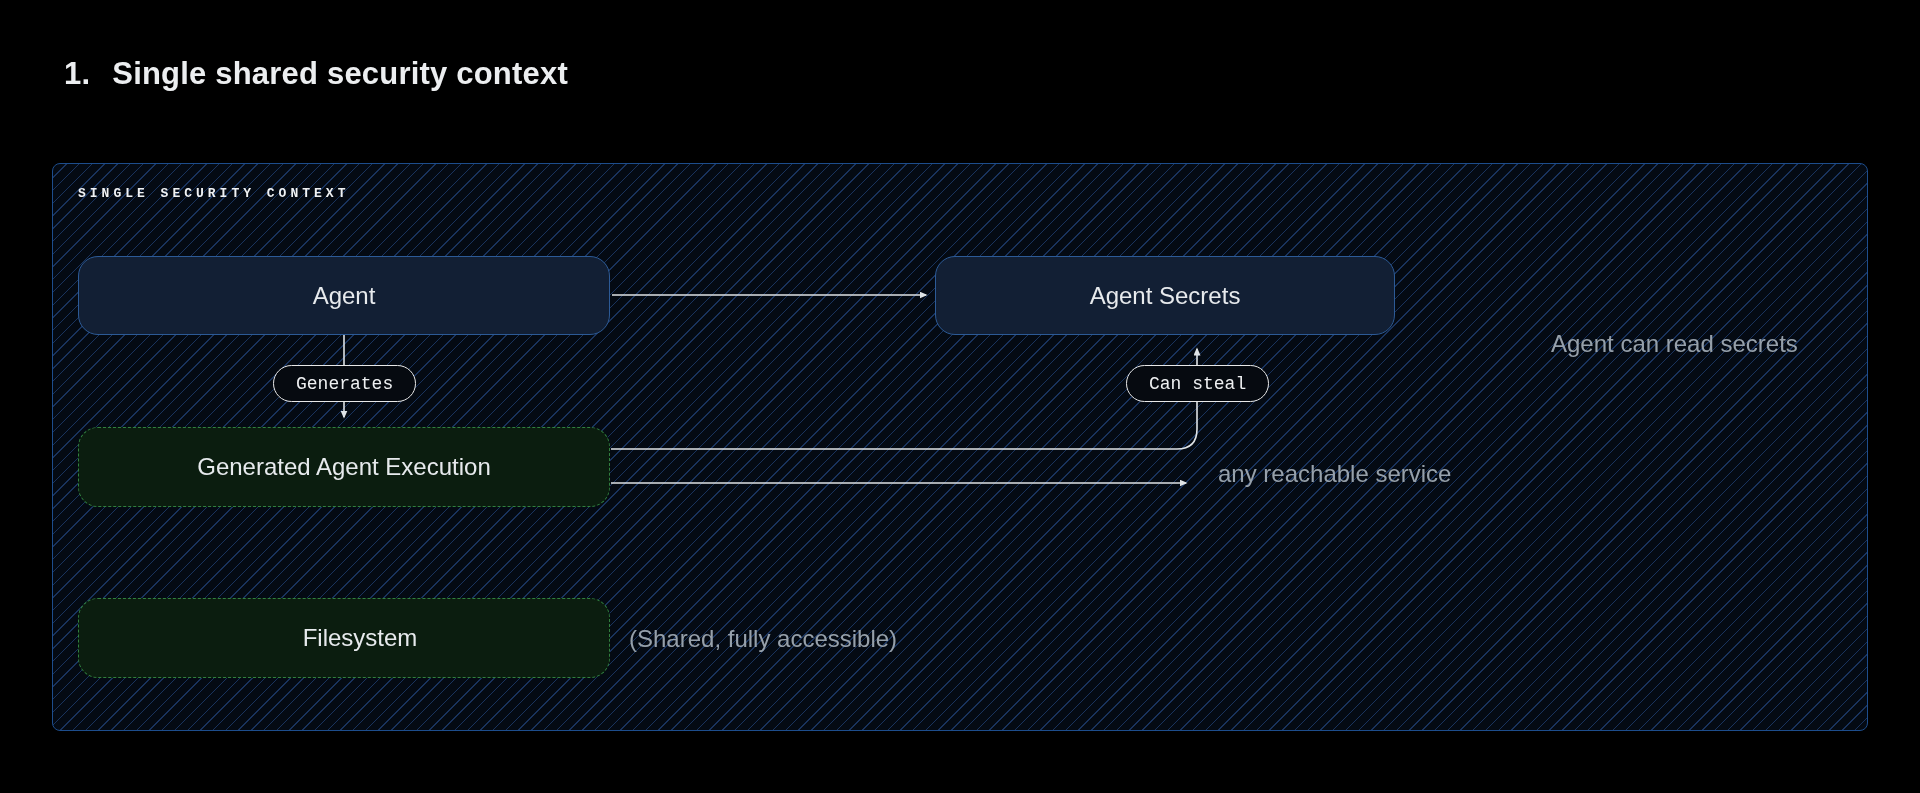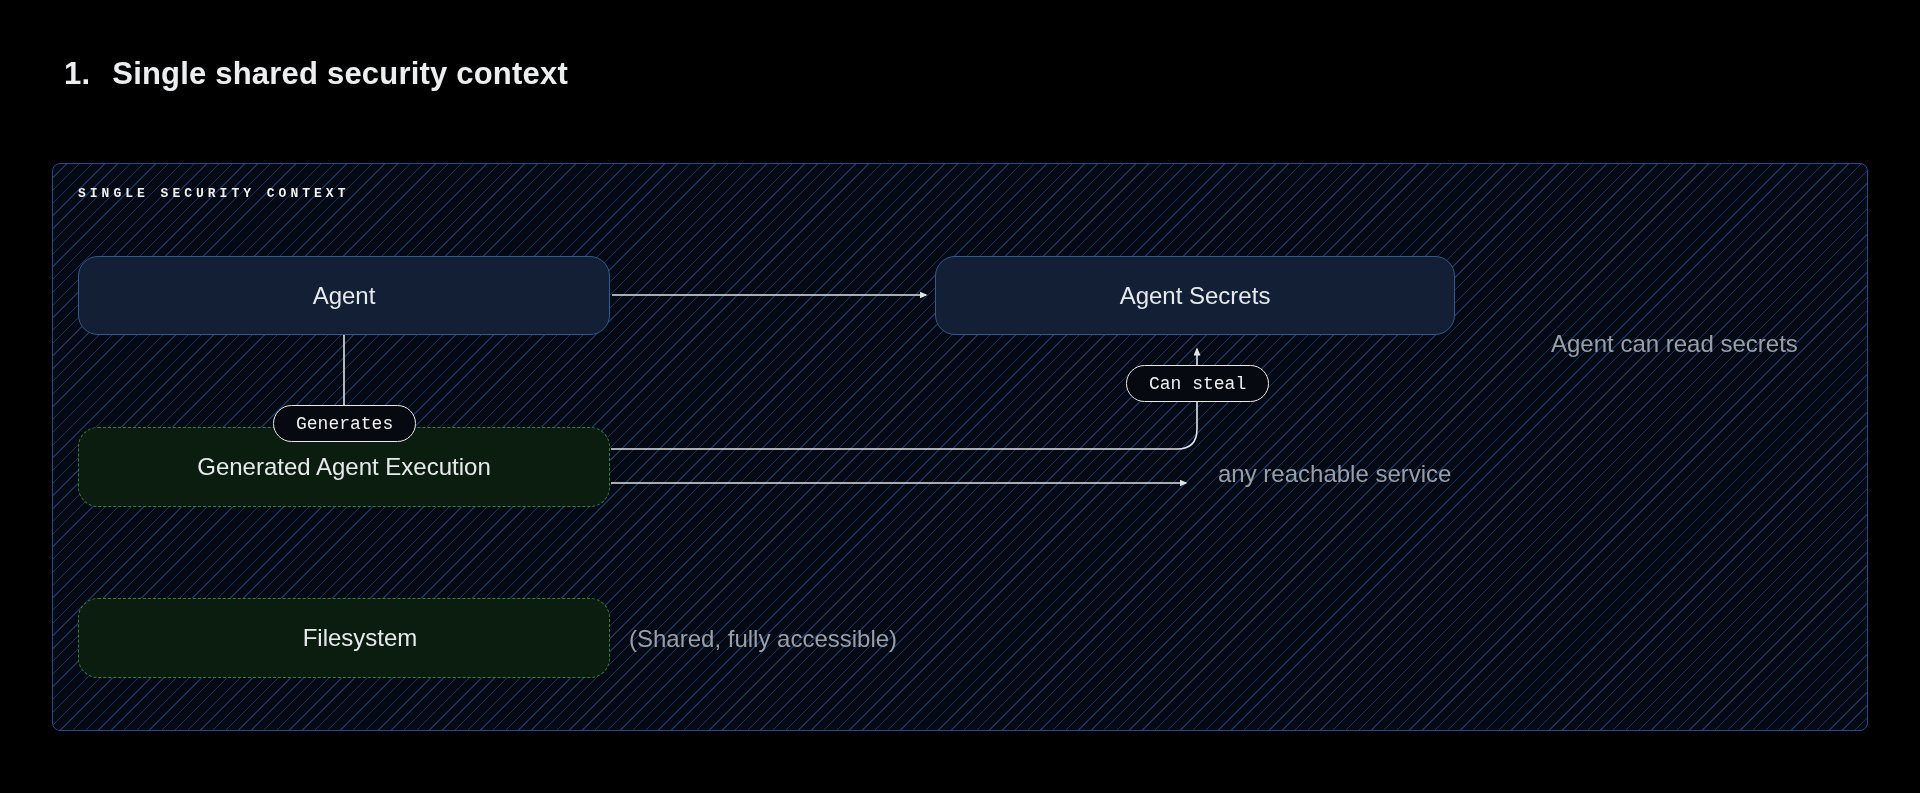--- a/index.html
+++ b/index.html
@@ -71,41 +71,41 @@
   }
   .node-blue {
     background: #121f34;
     border: 1.5px solid #2c5a96;
   }
   .node-green {
     background: #0b1d0f;
     border: 1.5px dashed #31803f;
   }
   .node-agent        { left: 78px;  top: 256px; }
-  .node-secrets      { left: 935px; top: 256px; width: 520px; text-align: center; }
+  .node-secrets      { left: 935px; top: 256px; width: 460px; text-align: center; }
   .node-gce          { left: 78px;  top: 427px; height: 80px; }
   .node-filesystem   { left: 78px;  top: 598px; height: 80px; padding-left: 32px; }
 
   .pill {
     position: absolute;
     box-sizing: border-box;
     height: 37px;
     padding: 0 22px;
     border: 1.5px solid #e8e8e8;
     border-radius: 19px;
     background: #060a10;
     display: flex;
     align-items: center;
     justify-content: center;
     font-family: "Liberation Mono", "DejaVu Sans Mono", monospace;
     font-size: 18px;
     color: #eef0f2;
     white-space: nowrap;
   }
-  .pill-generates { left: 273px;  top: 365px; min-width: 142px; margin-top: 40px; }
+  .pill-generates { left: 273px;  top: 365px; min-width: 142px; }
   .pill-cansteal  { left: 1126px; top: 365px; min-width: 142px; }
 
   .annotation {
     position: absolute;
     color: #96a0aa;
     font-size: 24px;
     white-space: nowrap;
   }
   .anno-read-secrets { left: 1551px; top: 282px; margin-top: 48px; }
   .anno-reachable    { left: 1218px; top: 455px; line-height: 38px; white-space: normal; width: 420px; }

